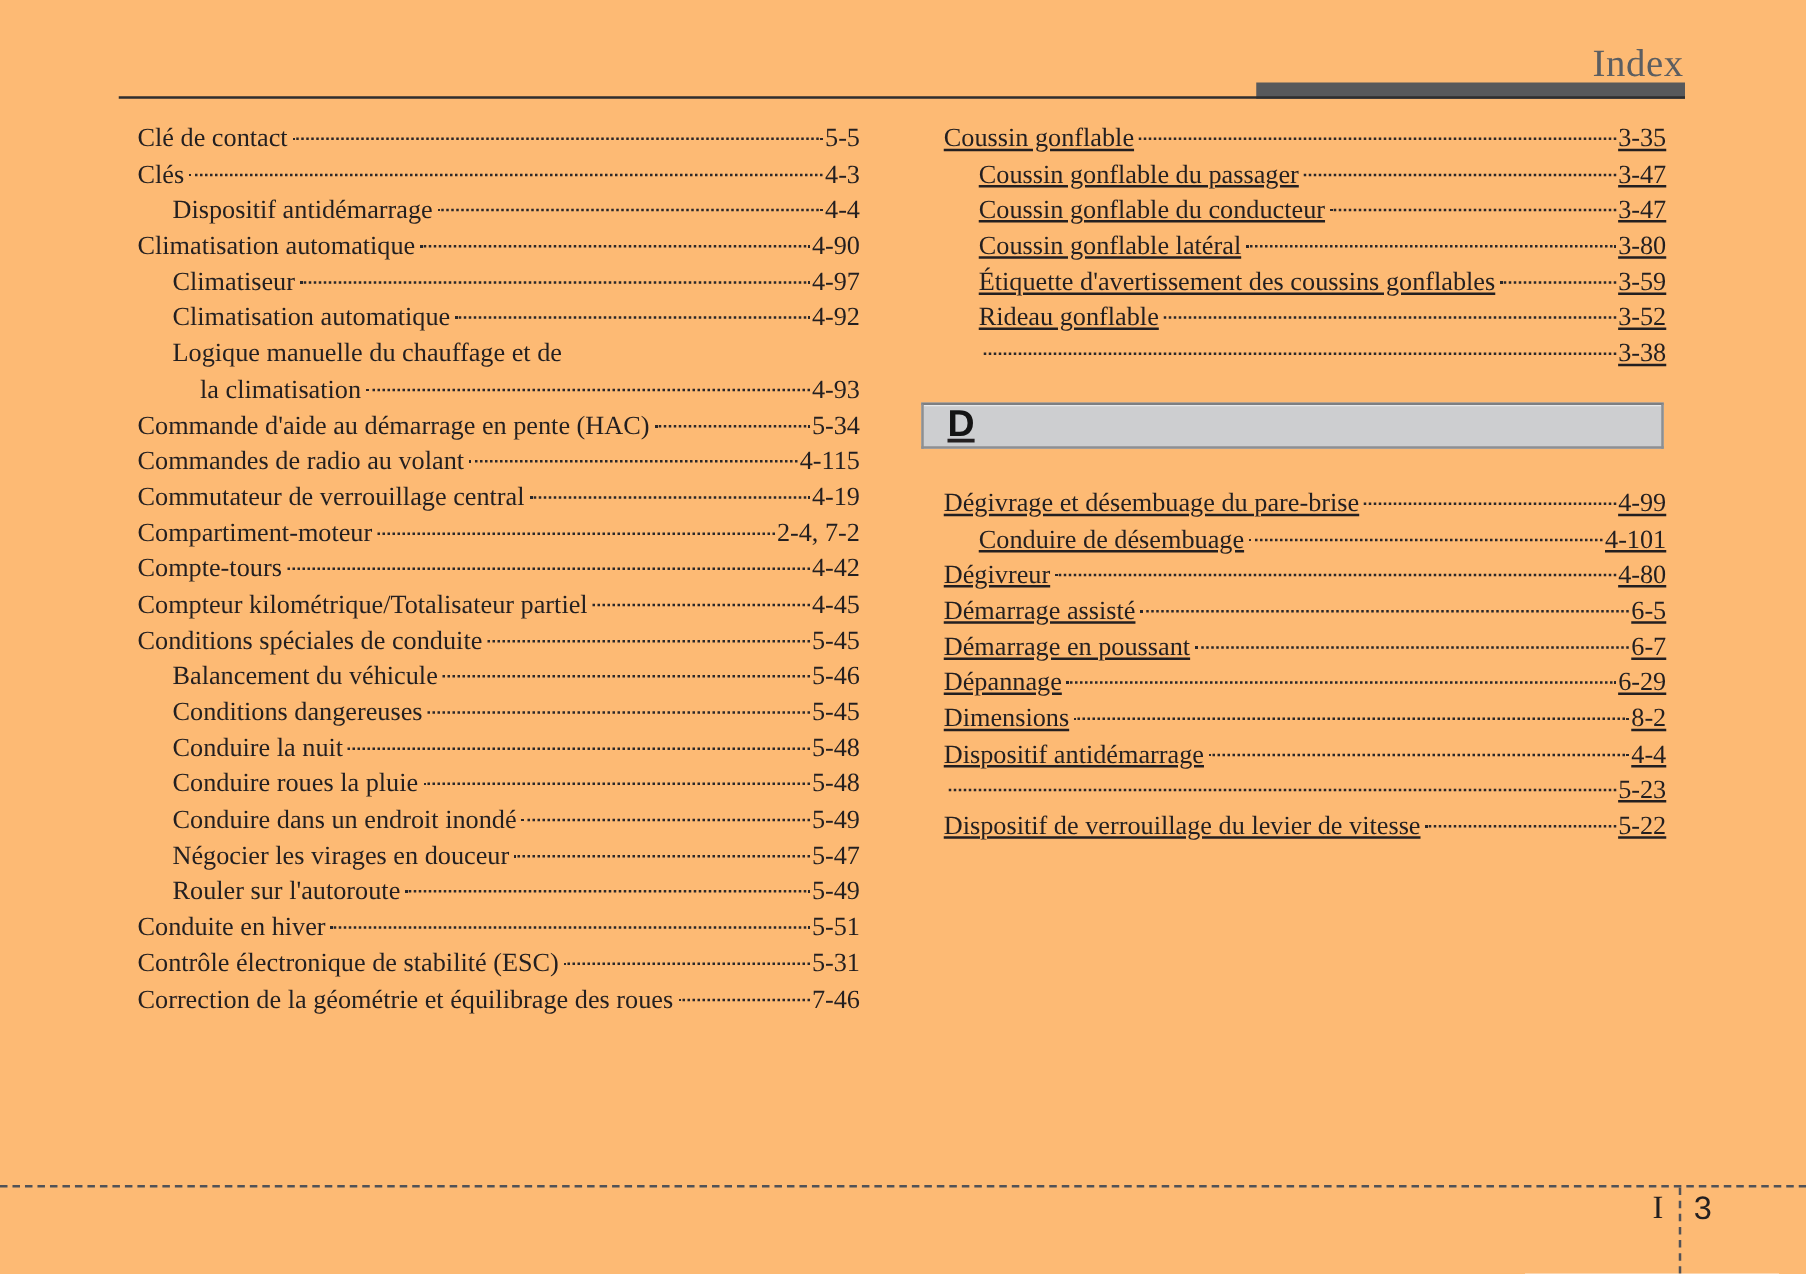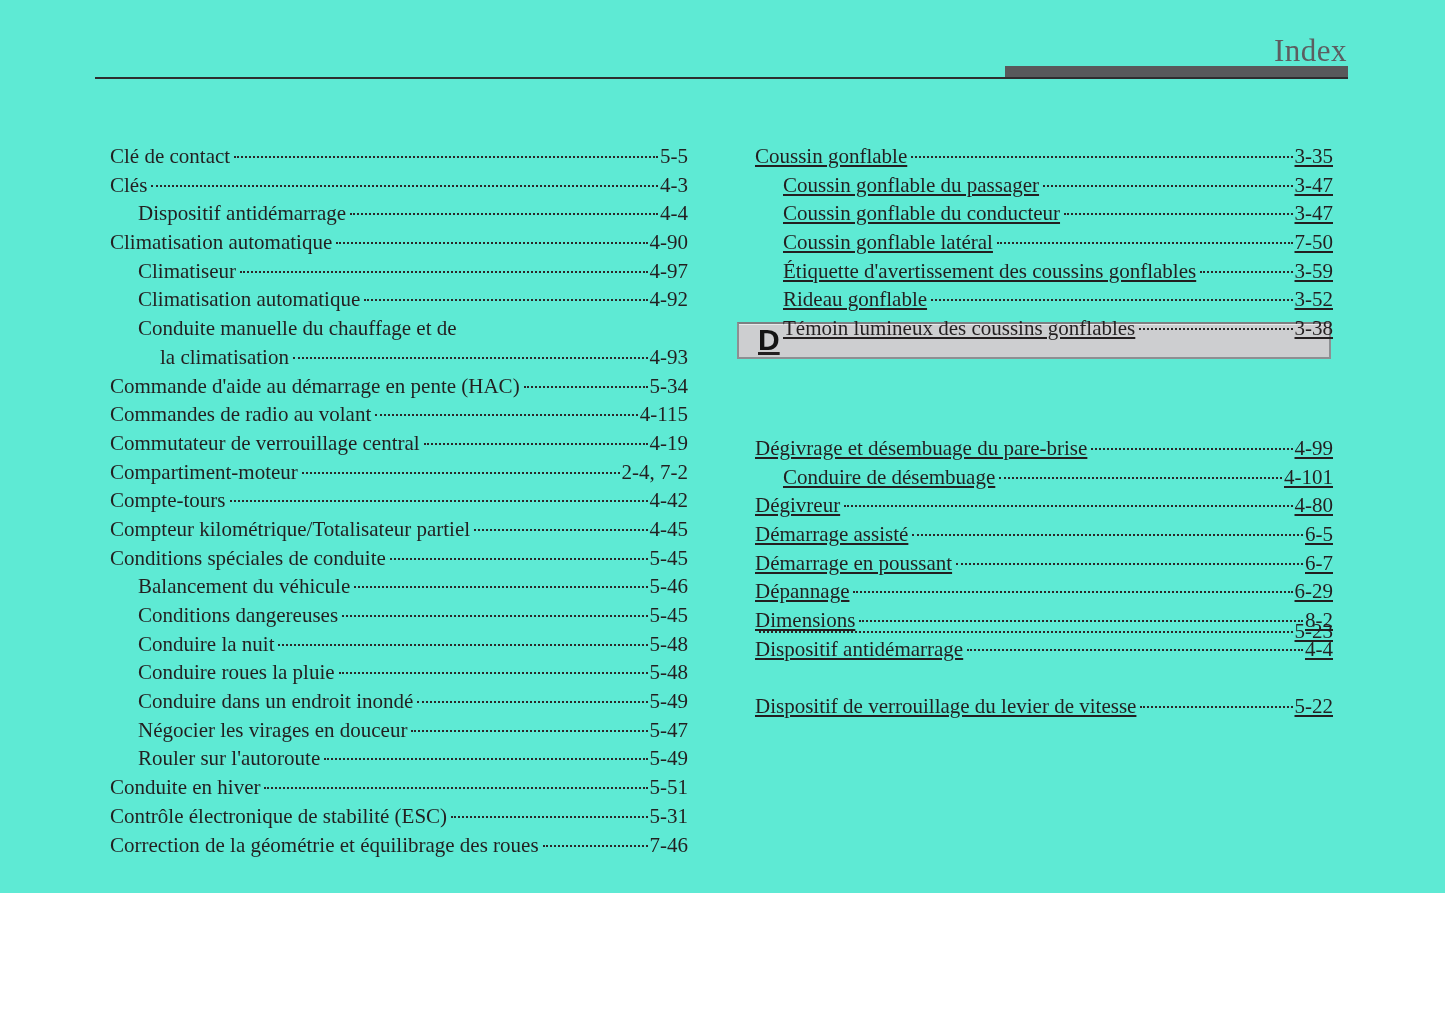--- a/index.html
+++ b/index.html
@@ -1,21 +1,21 @@
 <!DOCTYPE html>
 <html><head>
 <meta charset="utf-8">
 <title>Index</title>
 <style>
   html, body { margin: 0; padding: 0; background: #ffffff; overflow: hidden; }
   .page {
     position: relative;
     width: 1445px;
-    height: 893px;
-    background: #5eead4;
+    height: 1019px;
+    background: #fdba74;
     font-family: "Liberation Serif", "DejaVu Serif", serif;
     color: #231f20;
     overflow: hidden;
   }
 
   
   .page-title {
     position: absolute;
     top: 33px;
     right: 98px;
@@ -52,21 +52,21 @@
 
   .entry {
     display: flex;
     align-items: baseline;
     height: 28.7px;
     line-height: 28.7px;
     white-space: nowrap;
   }
   .entry.indent-1 { padding-left: 28px; }
   .entry.indent-2 { padding-left: 50px; }
-  .label { flex: 0 0 auto; margin-top: 46px; }
+  .label { flex: 0 0 auto; }
   .dots {
     flex: 1 1 auto;
     min-width: 10px;
     height: 0;
     border-top: 2px dotted #2b2728;
     position: relative;
     top: -5px;
     margin-left: 4px;
     margin-right: 2px;
   }
@@ -156,21 +156,21 @@
         <span class="label">Climatiseur</span>
         <span class="dots"></span>
         <span class="pagenum">4-97</span>
       </div>
       <div class="entry indent-1">
         <span class="label">Climatisation automatique</span>
         <span class="dots"></span>
         <span class="pagenum">4-92</span>
       </div>
       <div class="entry indent-1">
-        <span class="label">Conduite manuelle du chauffage et de</span>
+        <span class="label">Logique manuelle du chauffage et de</span>
       </div>
       <div class="entry indent-2">
         <span class="label">la climatisation</span>
         <span class="dots"></span>
         <span class="pagenum">4-93</span>
       </div>
       <div class="entry indent-0">
         <span class="label">Commande d'aide au démarrage en pente (HAC)</span>
         <span class="dots"></span>
         <span class="pagenum">5-34</span>
@@ -269,34 +269,33 @@
         <span class="pagenum">3-47</span>
       </div>
       <div class="entry indent-1">
         <span class="label">Coussin gonflable du conducteur</span>
         <span class="dots"></span>
         <span class="pagenum">3-47</span>
       </div>
       <div class="entry indent-1">
         <span class="label">Coussin gonflable latéral</span>
         <span class="dots"></span>
-        <span class="pagenum">7-50</span>
+        <span class="pagenum">3-80</span>
       </div>
       <div class="entry indent-1">
         <span class="label">Étiquette d'avertissement des coussins gonflables</span>
         <span class="dots"></span>
         <span class="pagenum">3-59</span>
       </div>
       <div class="entry indent-1">
         <span class="label">Rideau gonflable</span>
         <span class="dots"></span>
         <span class="pagenum">3-52</span>
       </div>
       <div class="entry indent-1">
-        <span class="label">Témoin lumineux des coussins gonflables</span>
         <span class="dots"></span>
         <span class="pagenum">3-38</span>
       </div>
       <div class="section-heading">
         <span>D</span>
       </div>
       <div class="entry indent-0">
         <span class="label">Dégivrage et désembuage du pare-brise</span>
         <span class="dots"></span>
         <span class="pagenum">4-99</span>

